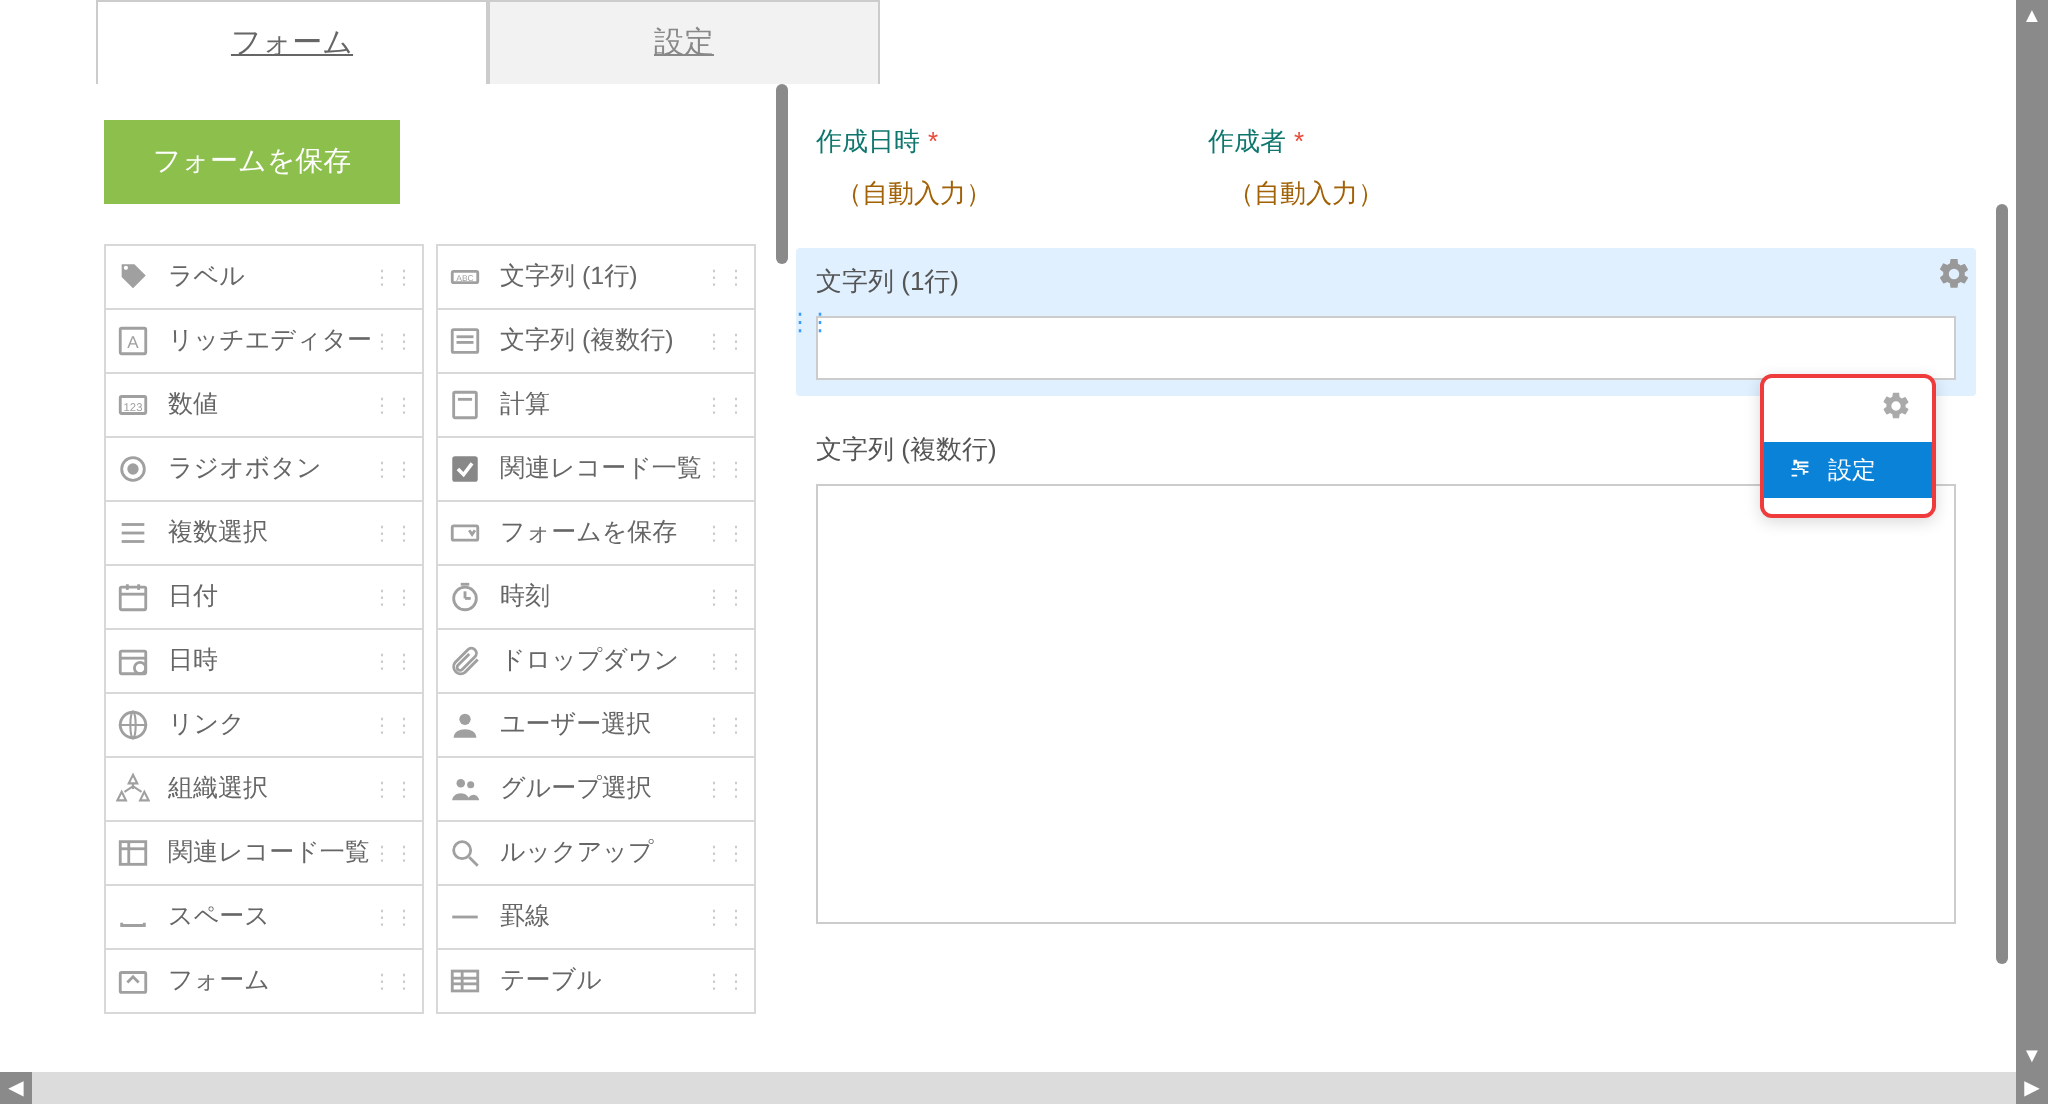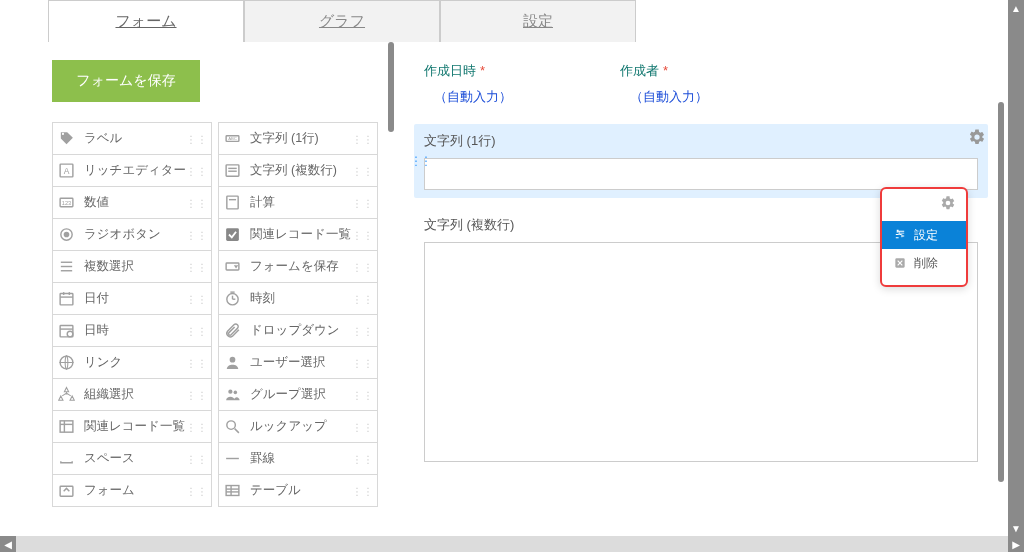--- a/index.html
+++ b/index.html
@@ -12,39 +12,39 @@
 .v-scrollbar { position: absolute; right: 0; top: 0; bottom: 16px; width: 16px; background: #ddd; display: flex; flex-direction: column; }
 .v-scrollbar .arrow { height: 16px; background: #8a8a8a; color: #fff; display: flex; align-items: center; justify-content: center; font-size: 10px; cursor: pointer; }
 .v-scrollbar .thumb { background: #8a8a8a; width: 100%; flex: 1; }
 
 .content { position: absolute; left: 0; top: 0; right: 16px; bottom: 16px; overflow: hidden; }
 
 .tabs { display: flex; margin-left: 48px; }
 .tab { width: 196px; height: 42px; display: flex; align-items: center; justify-content: center; font-size: 15px; color: #888; border: 1px solid #ccc; border-bottom: none; background: #f2f2f2; cursor: pointer; text-decoration: underline; }
 .tab.active { background: #fff; color: #666; font-weight: 500; }
 
-.main { display: flex; margin-left: 48px; margin-top: 0; position: relative; gap: 16px; }
+.main { display: flex; margin-left: 48px; margin-top: 0; position: relative; }
 
 .sidebar { width: 338px; background: #fff; padding-top: 18px; position: relative; }
 .save-btn { width: 148px; height: 42px; background: #8dbf4c; color: #fff; font-size: 14px; display: flex; align-items: center; justify-content: center; margin-left: 4px; margin-bottom: 20px; cursor: pointer; }
 
 .palette { display: grid; grid-template-columns: 160px 160px; gap: 0 6px; margin-left: 4px; }
 .pal-item { height: 33px; border: 1px solid #d8d8d8; display: flex; align-items: center; padding: 12px 4px; background: #fff; cursor: grab; font-size: 12.5px; color: #666; position: relative; margin-bottom: -1px; }
 .pal-item .icon { width: 19px; height: 19px; margin-right: 8px; display: inline-flex; align-items: center; justify-content: center; color: #a0a0a0; }
 .pal-item .grip { position: absolute; right: 3px; top: 50%; transform: translateY(-50%); color: #ccc; font-size: 10px; letter-spacing: 1px; }
 
 .side-scroll { position: absolute; right: -8px; top: 0; bottom: 0; width: 6px; }
 .side-scroll .thumb { background: #8a8a8a; width: 6px; height: 90px; position: absolute; top: 0; border-radius: 3px; }
 
 .canvas { flex: 1; padding: 20px 30px 20px 22px; position: relative; }
 .auto-row { display: flex; gap: 0; margin-bottom: 18px; }
 .auto-field { width: 196px; }
 .auto-field .lbl { font-size: 13px; color: #0f766e; }
 .auto-field .req { color: #e74c3c; margin-left: 4px; }
-.auto-field .val { margin-top: 8px; color: #1d4ed8; padding-left: 10px; }
+.auto-field .val { margin-top: 8px; color: #a16207; padding-left: 10px; }
 
 .form-field { margin-bottom: 18px; position: relative; }
 .form-field.selected { background: #e0f0ff; padding: 8px 10px; margin-left: -10px; margin-right: -10px; border-radius: 2px; }
 .form-field .flabel { font-size: 13px; color: #555; margin-bottom: 8px; display: block; }
 .form-field .finput { width: 100%; height: 32px; border: 1px solid #ccc; padding: 4px 8px; font-size: 13px; background: #fff; }
 .form-field .ftextarea { width: 100%; height: 220px; border: 1px solid #ccc; padding: 6px 8px; font-size: 13px; background: #fff; resize: none; }
 .form-field .drag-handle { position: absolute; left: -4px; top: 50%; transform: translateY(-50%); color: #3b9cff; font-size: 12px; letter-spacing: -2px; }
 
 .gear-btn { position: absolute; right: 0; top: 2px; width: 22px; height: 22px; color: #999; cursor: pointer; display: flex; align-items: center; justify-content: center; }
 
@@ -62,21 +62,20 @@
 svg { display: block; }
 </style>
 </head>
 <body>
 
 <div class="viewport">
   <div class="content">
 
     <div class="tabs">
       <div class="tab active">フォーム</div>
-      <div class="tab">グラフ</div>
       <div class="tab">設定</div>
     </div>
 
     <div class="main">
 
       <div class="sidebar">
         <div class="save-btn">フォームを保存</div>
 
         <div class="palette" id="palette">
             <div class="pal-item">
@@ -375,29 +374,20 @@
             </svg>
         </span>
         <div class="context-item active">
           <span class="ci-icon">
               <svg viewBox="0 0 24 24" fill="currentColor">
                 <path d="M3 17h6v2H3zm0-7h12v2H3zm0-7h18v2H3zm14 14v-2h4v-2h-4v-2h-2v6zm-6-6V9h10V7H11V5H9v6zm-6-6V3h4V1H5v2H3v2h2v2h2V5z" transform="scale(0.8) translate(3 3)"></path>
               </svg>
             </span>
           <span>設定</span>
         </div>
-        <div class="context-item">
-          <span class="ci-icon" style="color:#aaa">
-              <svg viewBox="0 0 24 24" fill="currentColor">
-                <rect x="4" y="4" width="16" height="16" rx="2" fill="#aaa"></rect>
-                <path d="M8 8l8 8M16 8l-8 8" stroke="#fff" stroke-width="2"></path>
-              </svg>
-            </span>
-          <span>削除</span>
-        </div>
       </div>
 
     </div>
   </div>
 
   <div class="v-scrollbar">
     <div class="arrow">▲</div>
     <div class="thumb"></div>
     <div class="arrow">▼</div>
   </div>

